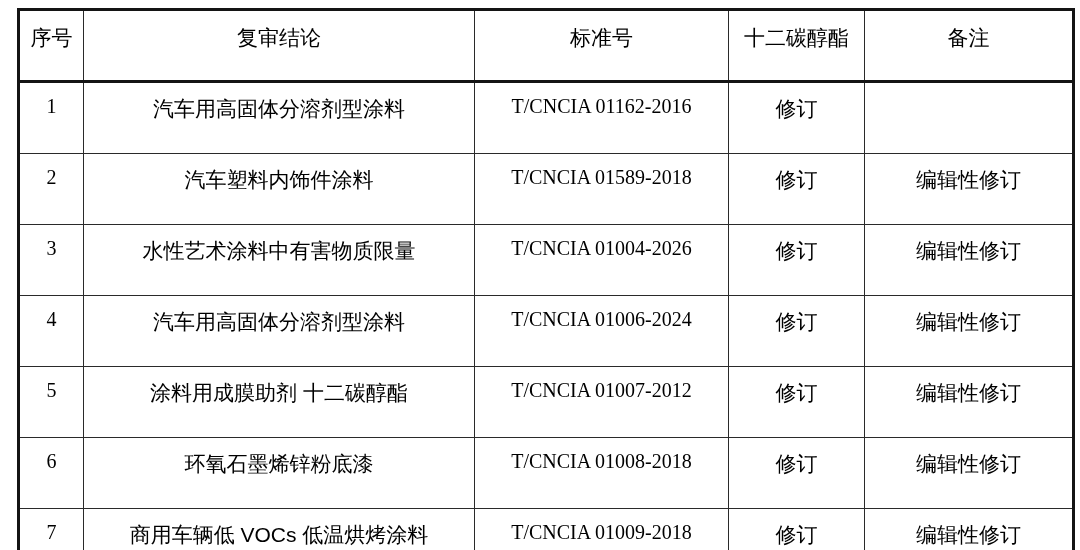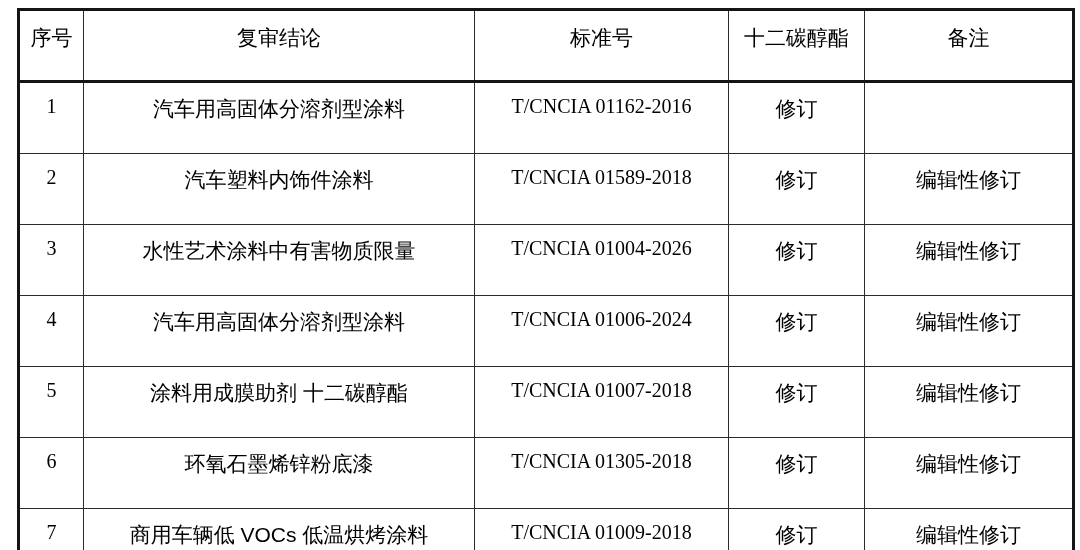--- a/index.html
+++ b/index.html
@@ -105,28 +105,28 @@
       <tr>
         <td class="serif">4</td>
         <td>汽车用高固体分溶剂型涂料</td>
         <td class="serif">T/CNCIA 01006-2024</td>
         <td>修订</td>
         <td>编辑性修订</td>
       </tr>
       <tr>
         <td class="serif">5</td>
         <td>涂料用成膜助剂 十二碳醇酯</td>
-        <td class="serif">T/CNCIA 01007-2018</td>
+        <td class="serif">T/CNCIA 01007-2012</td>
         <td>修订</td>
         <td>编辑性修订</td>
       </tr>
       <tr>
         <td class="serif">6</td>
         <td>环氧石墨烯锌粉底漆</td>
-        <td class="serif">T/CNCIA 01305-2018</td>
+        <td class="serif">T/CNCIA 01008-2018</td>
         <td>修订</td>
         <td>编辑性修订</td>
       </tr>
       <tr>
         <td class="serif">7</td>
         <td>商用车辆低 VOCs 低温烘烤涂料</td>
         <td class="serif">T/CNCIA 01009-2018</td>
         <td>修订</td>
         <td>编辑性修订</td>
       </tr>

